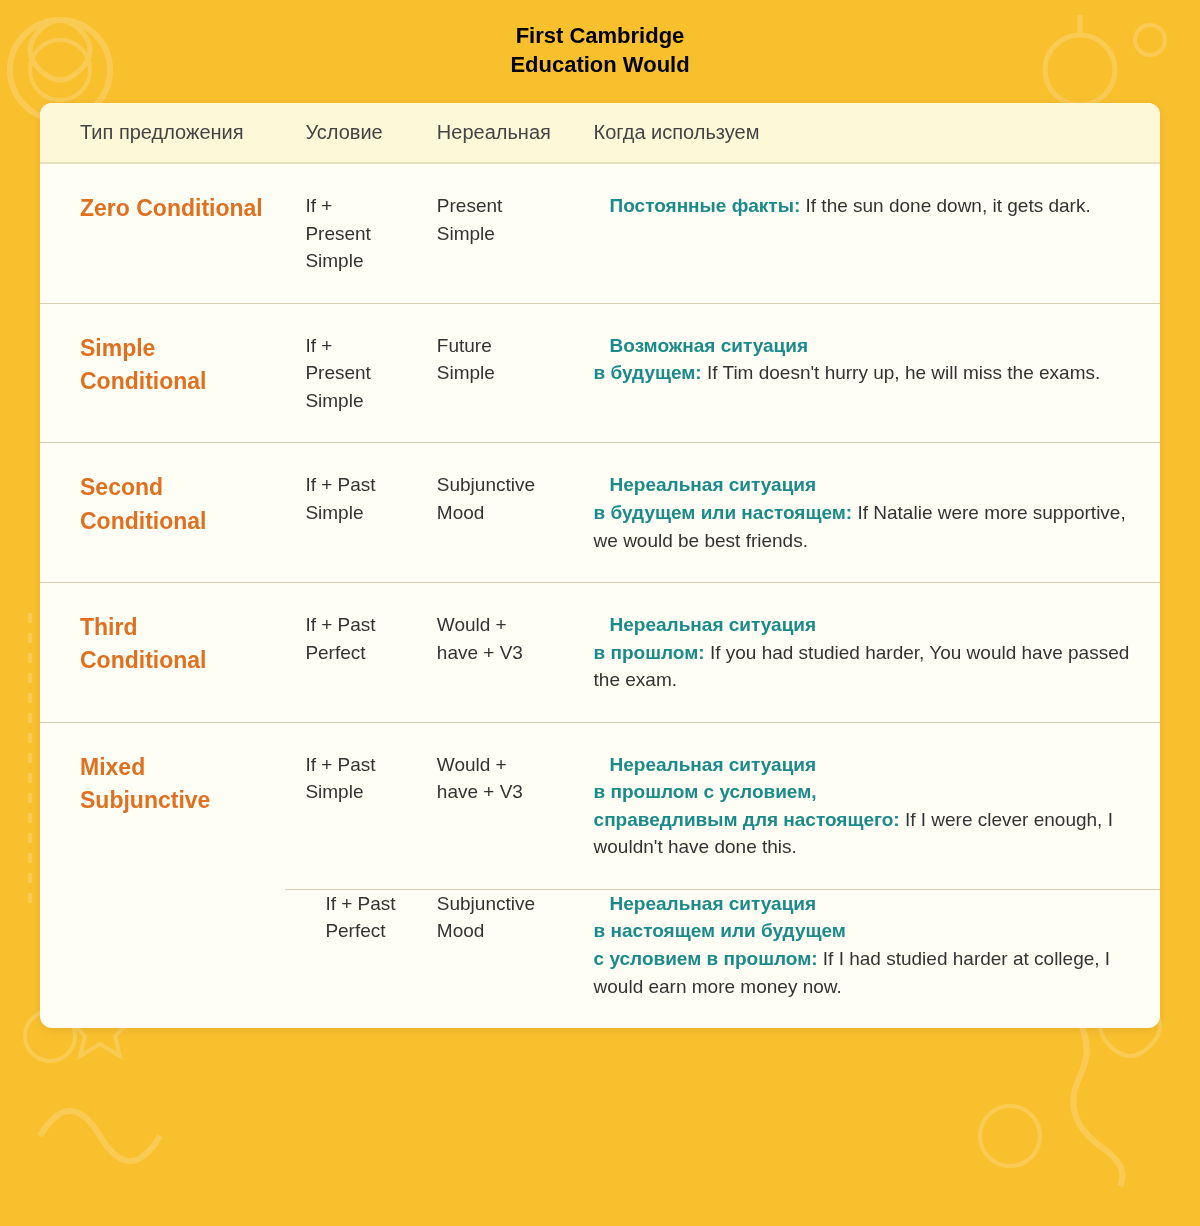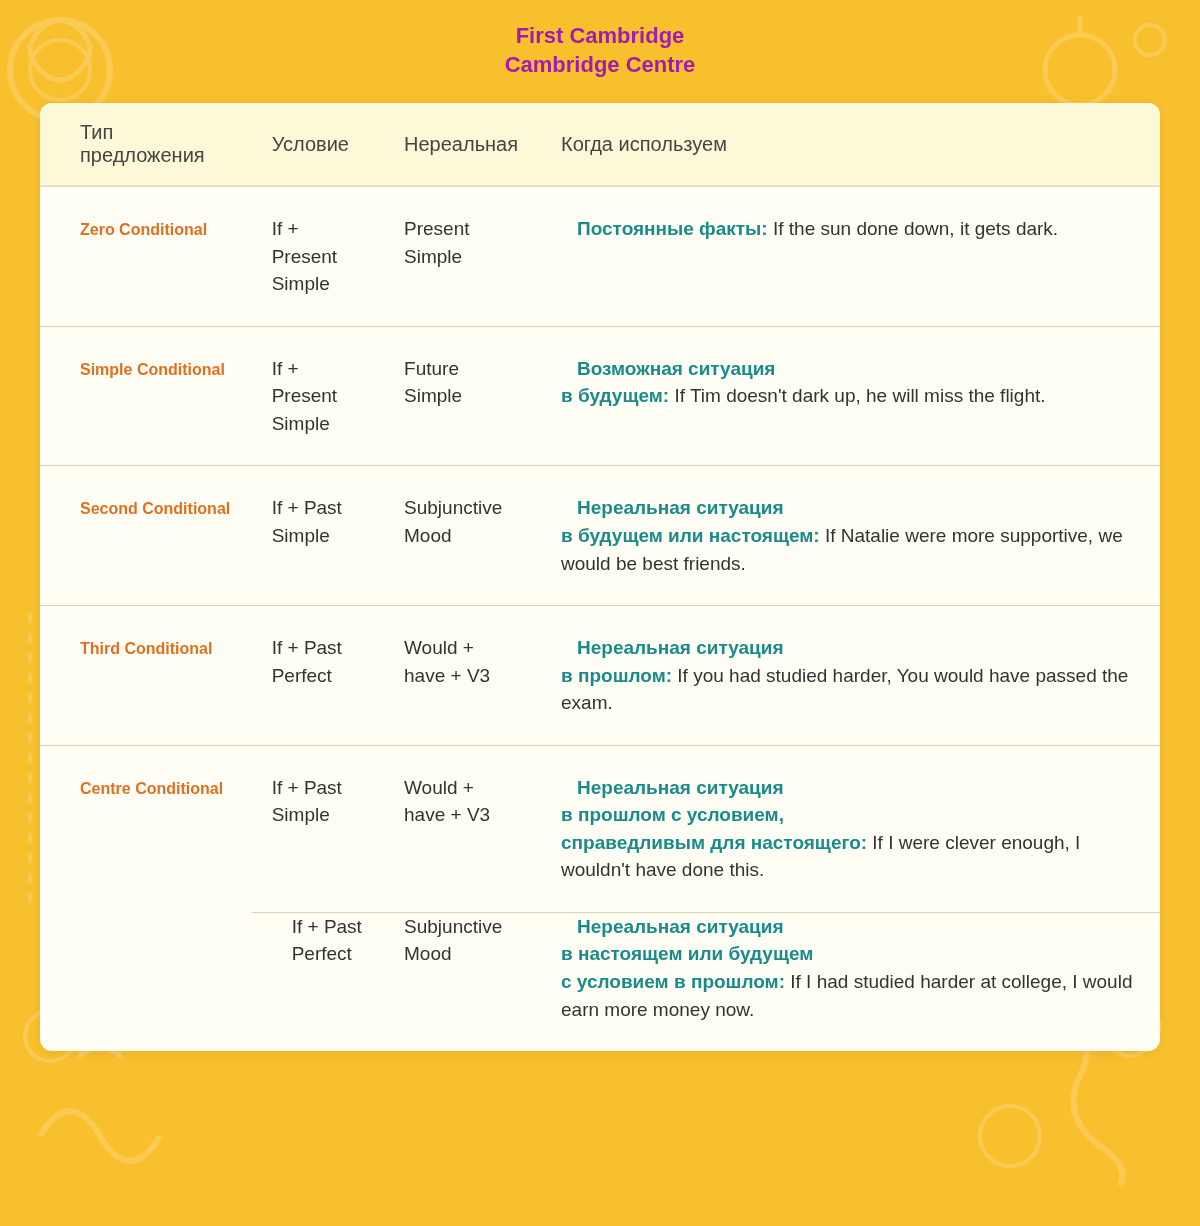--- a/index.html
+++ b/index.html
@@ -16,21 +16,21 @@
     .header {
       text-align: center;
       padding: 22px 20px 14px;
       position: relative;
       z-index: 1;
     }
 
     .header-title {
       font-size: 22px;
       font-weight: 900;
-      color: #a21caf;
+      color: #000000;
       line-height: 1.3;
     }
 
     .header-subtitle {
       font-size: 13px;
       font-style: italic;
       color: #555;
       margin-top: 2px;
     }
 
@@ -79,21 +79,21 @@
       color: #333;
       line-height: 1.45;
     }
 
     tbody td:first-child {
       padding-left: 40px;
     }
 
     .conditional-name {
       font-weight: 900;
-      font-size: 16px;
+      font-size: 23px;
       color: #E07020;
     }
 
     .usage-bold {
       font-weight: 700;
       color: #1a8a8a;
       margin-left: 16px;
     }
 
     .usage-text {
@@ -140,21 +140,21 @@
   <path d="M150 30 Q170 10 190 30 Q210 50 190 70 Q170 90 150 70 Q130 50 150 30" fill="none" stroke="#fff" stroke-width="4"></path>
 </svg>
 
 <svg class="deco" style="top:50%;left:0;width:60px;height:300px;" viewBox="0 0 60 300">
   <line x1="30" y1="0" x2="30" y2="300" stroke="#fff" stroke-width="4" stroke-dasharray="10,10"></line>
 </svg>
 
 <div class="header">
   <div class="header-title">
     <span>First Cambridge</span><br>
-    <span>Cambridge Centre</span>
+    <span>Education Would</span>
   </div>
 </div>
 
 <div class="table-container">
   <table>
     <thead>
       <tr>
         <th>Тип предложения</th>
         <th>Условие</th>
         <th>Нереальная</th>
@@ -180,21 +180,21 @@
       <tr>
         <td>
           <span class="conditional-name">Simple Conditional</span>
         </td>
         <td style="white-space:pre-line;">If + Present
 Simple</td>
         <td>Future Simple</td>
         <td>
           <span class="usage-bold" style="white-space:pre-line;">Возможная ситуация
 в будущем:</span>
-          <span class="usage-text"> If Tim doesn't dark up, he will miss the flight.</span>
+          <span class="usage-text"> If Tim doesn't hurry up, he will miss the exams.</span>
         </td>
       </tr>
 
       <tr>
         <td>
           <span class="conditional-name">Second Conditional</span>
         </td>
         <td style="white-space:pre-line;">If + Past
 Simple</td>
         <td style="white-space:pre-line;">Subjunctive
@@ -216,21 +216,21 @@
 have + V3</td>
         <td>
           <span class="usage-bold" style="white-space:pre-line;">Нереальная ситуация
 в прошлом:</span>
           <span class="usage-text"> If you had studied harder, You would have passed the exam.</span>
         </td>
       </tr>
 
       <tr>
         <td rowspan="2">
-          <span class="conditional-name">Centre Conditional</span>
+          <span class="conditional-name">Mixed Subjunctive</span>
         </td>
         <td style="white-space:pre-line;">If + Past
 Simple</td>
         <td style="white-space:pre-line;">Would +
 have + V3</td>
         <td>
           <span class="usage-bold" style="white-space:pre-line;">Нереальная ситуация
 в прошлом с условием,
 справедливым для настоящего:</span>
           <span class="usage-text"> If I were clever enough, I wouldn't have done this.</span>

